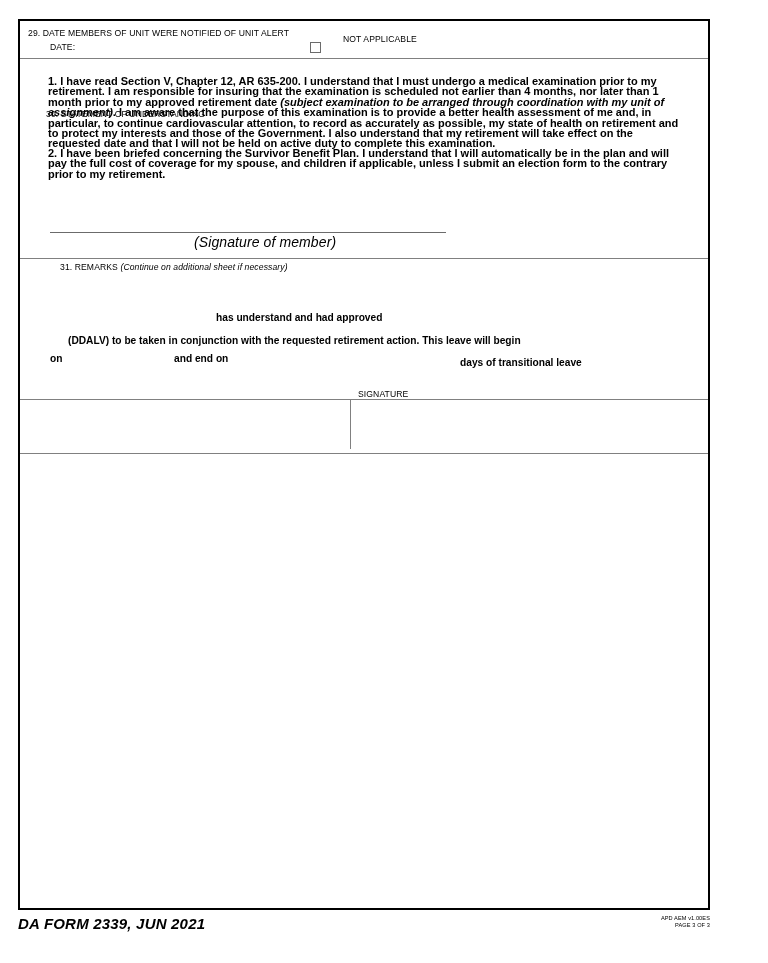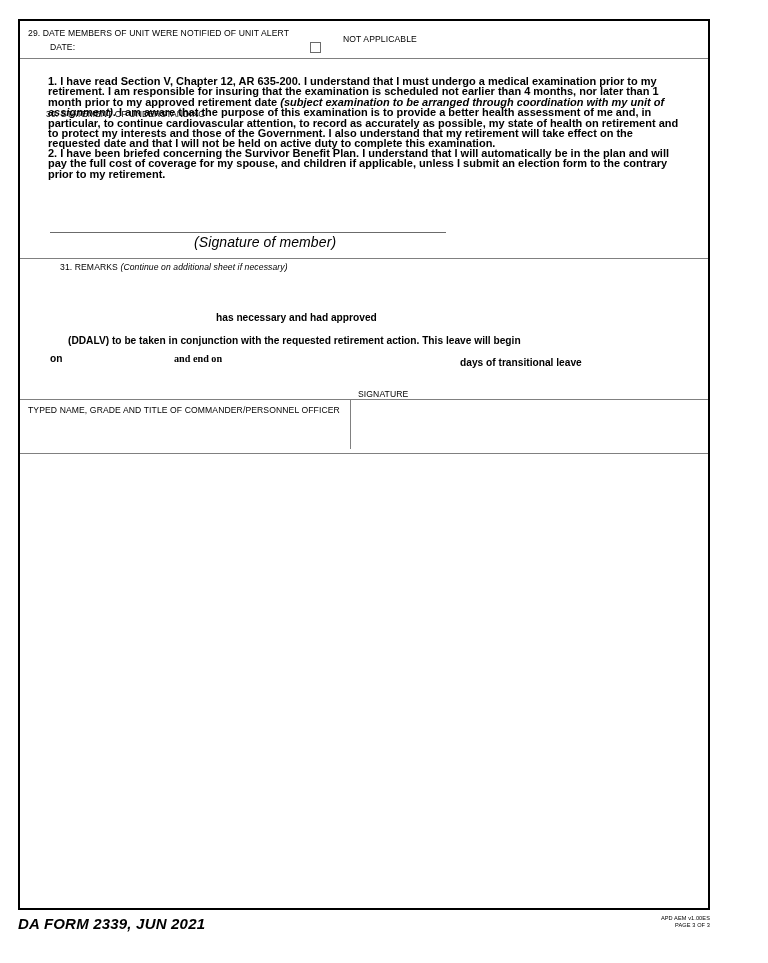--- a/index.html
+++ b/index.html
@@ -116,21 +116,21 @@
     position: absolute;
     font-size: 10.2px;
     font-weight: bold;
     line-height: 13px;
     white-space: nowrap;
   }
   #rm-l1a { left: 196px; top: 290px; }
   #rm-l1b { left: 440px; top: 290px; margin-top: 45px; }
   #rm-l2  { left: 30px;  top: 313px; padding-left: 18px; }
   #rm-l3a { left: 30px;  top: 331px; }
-  #rm-l3b { left: 154px; top: 331px; font-family: Liberation Serif, serif; }
+  #rm-l3b { left: 154px; top: 331px; }
 
   
   #cmd-label {
     left: 8px;
     top: 384px;
     width: 318px;
     white-space: normal;
     line-height: 10.5px;
   }
   #sig-label { left: 338px; top: 368px; }
@@ -189,31 +189,30 @@
     <div class="para" id="p1"><span>1.  I have read Section V, Chapter 12, AR 635-200.  I understand that I must undergo a medical examination prior to my retirement. I am responsible for insuring that the examination is scheduled not earlier than 4 months, nor later than 1 month prior to my approved retirement date </span><span class="ital">(subject examination to be arranged through coordination with my unit of assignment)</span><span>. I am aware that the purpose of this examination is to provide a better health assessment of me and, in particular, to continue cardiovascular attention, to record as accurately as possible, my state of health on retirement and to protect my interests and those of the Government. I also understand that my retirement will take effect on the requested date and that I will not be held on active duty to complete this examination.</span></div>
 
     <div class="para" id="p2">2.  I have been briefed concerning the Survivor Benefit Plan.  I understand that I will automatically be in the plan and will pay the full cost of coverage for my spouse, and children if applicable, unless I submit an election form to the contrary prior to my retirement.</div>
 
 
     <div class="sigline"></div>
     <div class="lbl ital" id="sig-cap">(Signature of member)</div>
 
     <div class="lbl" id="sec31-title"><span>31. REMARKS</span><span class="ital"> </span><span class="ital">(Continue on additional sheet if necessary)</span></div>
 
-    <div class="remark" id="rm-l1a">has necessary and had approved</div>
+    <div class="remark" id="rm-l1a">has understand and had approved</div>
 
     <div class="remark" id="rm-l1b">days of transitional leave</div>
 
     <div class="remark" id="rm-l2">(DDALV) to be taken in conjunction with the requested retirement action.  This leave will begin</div>
 
     <div class="remark" id="rm-l3a">on</div>
 
     <div class="remark" id="rm-l3b">and end on</div>
 
-    <div class="lbl" id="cmd-label">TYPED NAME, GRADE AND TITLE OF COMMANDER/PERSONNEL OFFICER</div>
 
     <div class="lbl" id="sig-label">SIGNATURE</div>
 
   </div>
 
   <div id="form-id">DA FORM 2339, JUN 2021</div>
 
   <div id="apd-line1">APD AEM v1.00ES</div>
 
   <div id="apd-line2">PAGE 3 OF 3</div>

